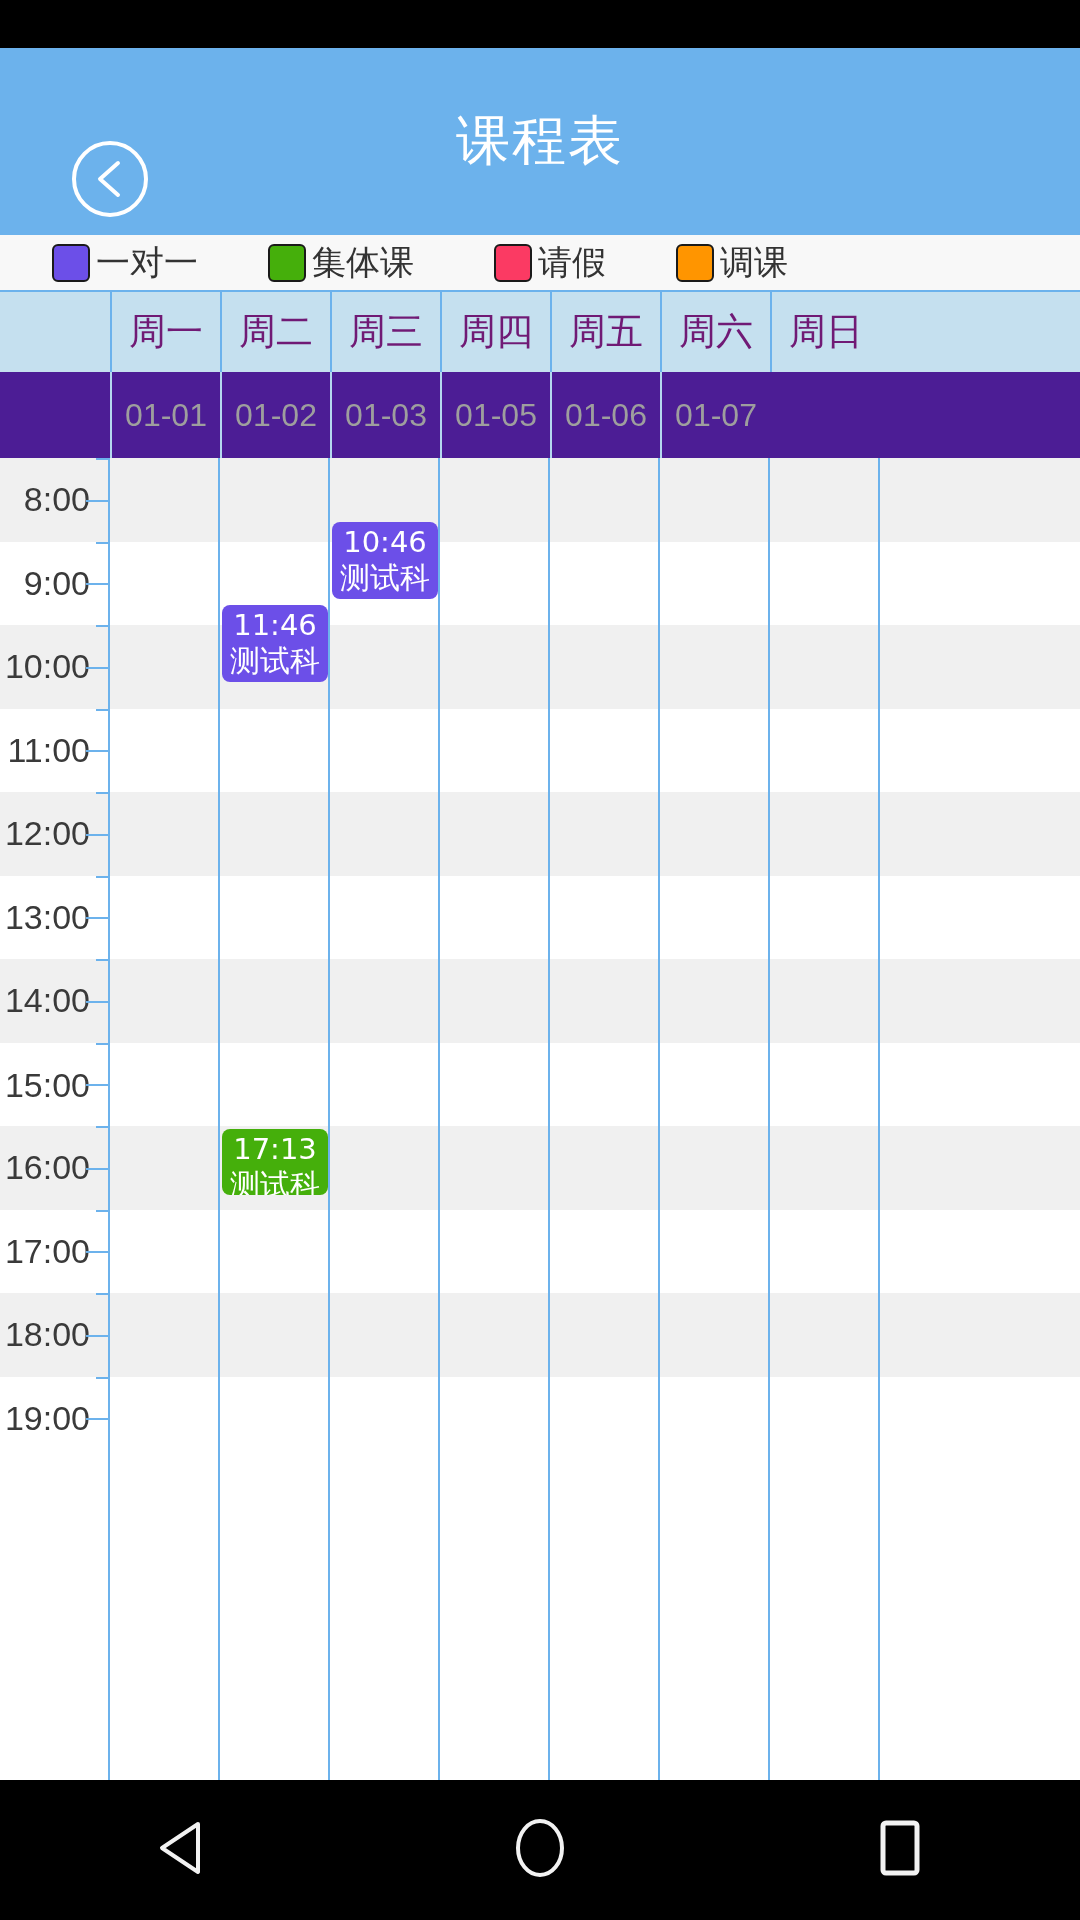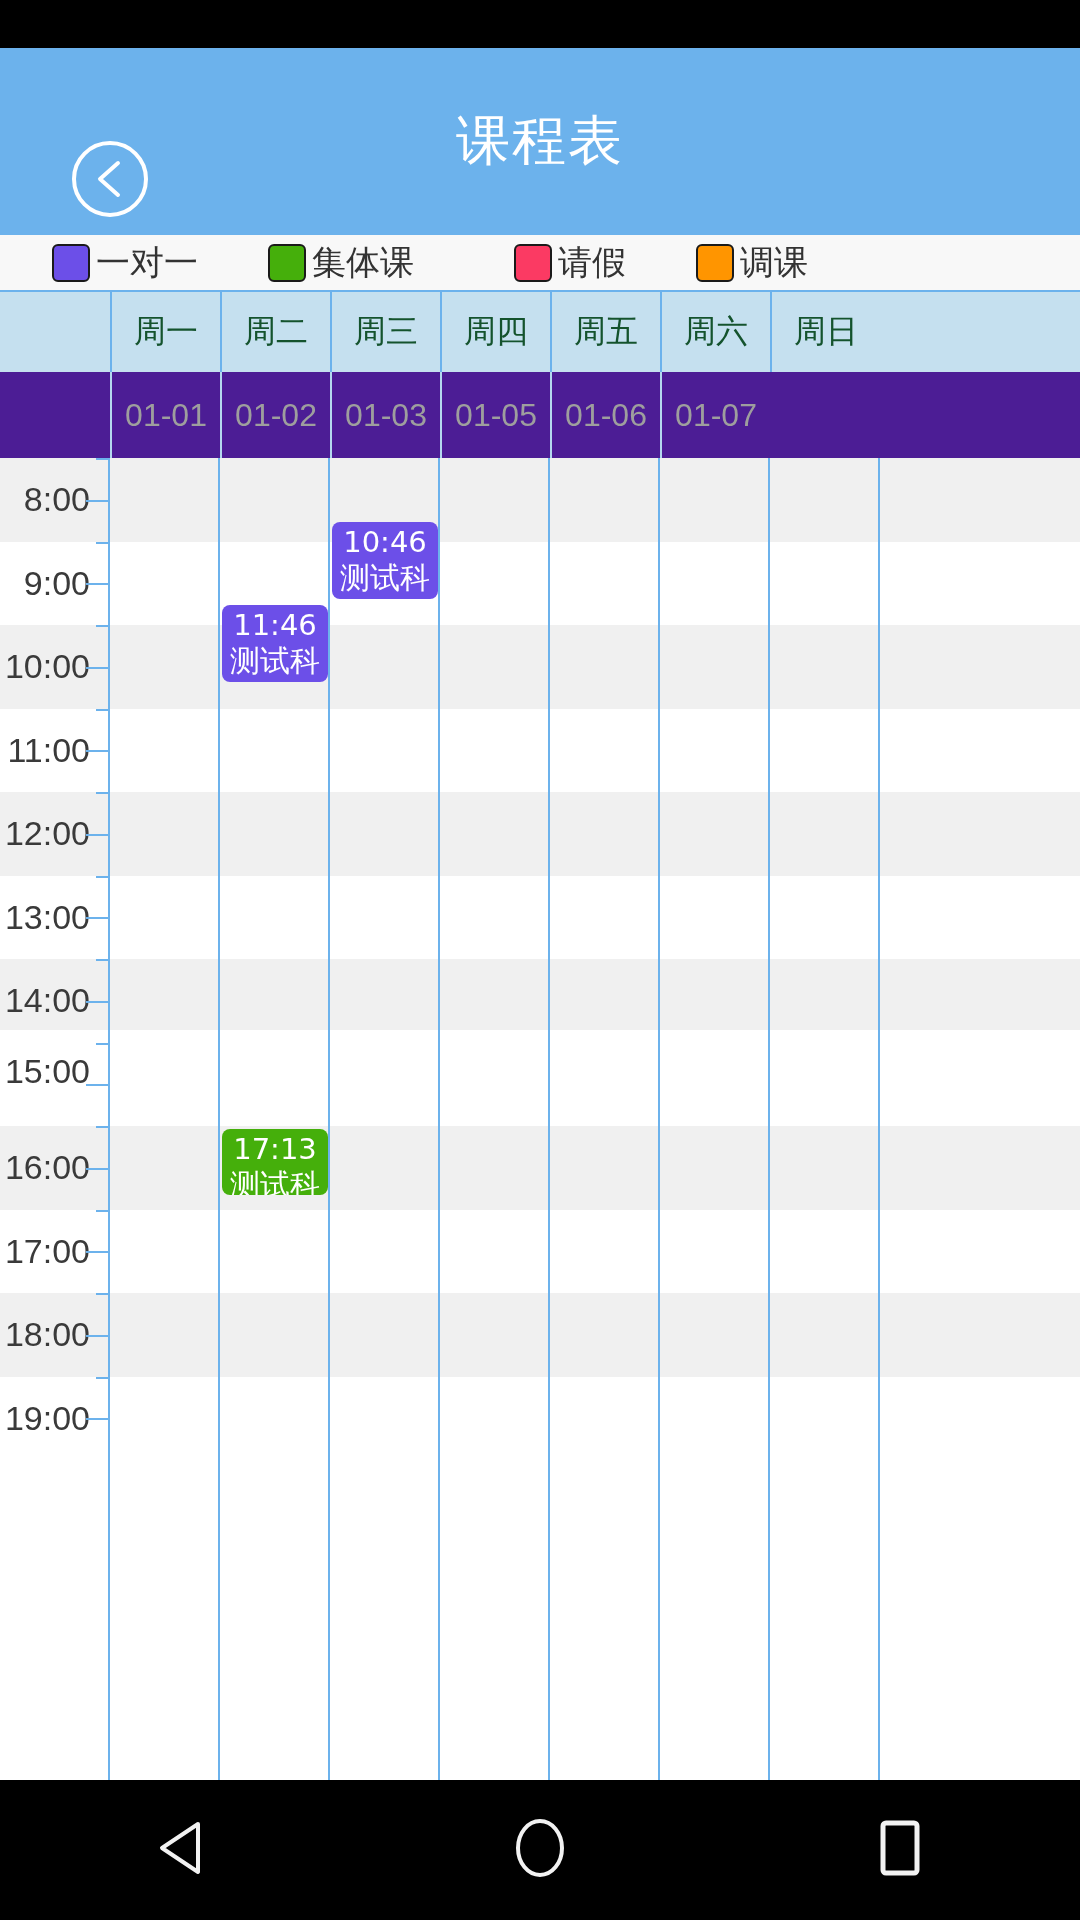--- a/index.html
+++ b/index.html
@@ -51,21 +51,21 @@
     border:2px solid #1a1a1a;
     flex:0 0 auto;
   }
   .legend-label{
     font-size:34px; color:#333333; margin-left:6px;
     font-family:"DejaVu Sans","Liberation Sans",sans-serif;
     white-space:nowrap;
   }
   .lg0{ margin-left:52px; }
   .lg1{ margin-left:70px; }
-  .lg2{ margin-left:100px; }
+  .lg2{ margin-left:80px; }
   .lg3{ margin-left:70px; }
 
   
   .calendar{
     position:absolute; left:0; top:290px; width:1080px; height:1490px;
     background:#ffffff;
     overflow:hidden;
   }
   .weekday-row{
     position:absolute; left:0; top:0; width:1080px; height:82px;
@@ -78,21 +78,21 @@
     background:#4c1d95;
     display:flex;
   }
   .corner-cell{ width:110px; flex:0 0 110px; }
   .wd-cell, .dt-cell{
     width:110px; flex:0 0 110px;
     display:flex; align-items:center; justify-content:center;
     border-left:2px solid #6cb2ec;
   }
   .wd-cell{
-    font-size:32px; color:#14532d;
+    font-size:37px; color:#701a75;
     font-family:"DejaVu Sans","Liberation Sans",sans-serif;
   }
   .dt-cell{
     font-size:32px; color:#9e9e9e;
     border-left-color:#b4d8ef;
   }
 
   
   .grid-body{
     position:absolute; left:0; top:168px; width:1080px; height:1568px;
@@ -225,21 +225,21 @@
       </div>
       <div class="time-row odd" style="top: 334px;">
         <div class="time-label">12:00</div>
       </div>
       <div class="time-row even" style="top: 417.5px;">
         <div class="time-label">13:00</div>
       </div>
       <div class="time-row odd" style="top: 501px;">
         <div class="time-label">14:00</div>
       </div>
-      <div class="time-row even" style="top: 572px;">
+      <div class="time-row even" style="top: 586px;">
         <div class="time-label">15:00</div>
       </div>
       <div class="time-row odd" style="top: 668px;">
         <div class="time-label">16:00</div>
       </div>
       <div class="time-row even" style="top: 751.5px;">
         <div class="time-label">17:00</div>
       </div>
       <div class="time-row odd" style="top: 835px;">
         <div class="time-label">18:00</div>

